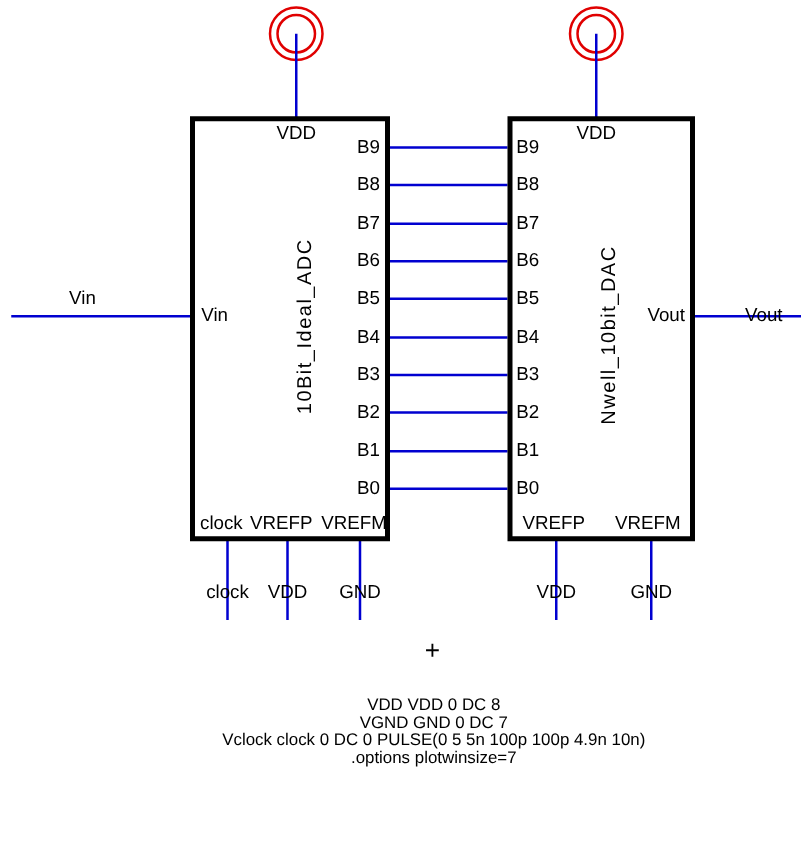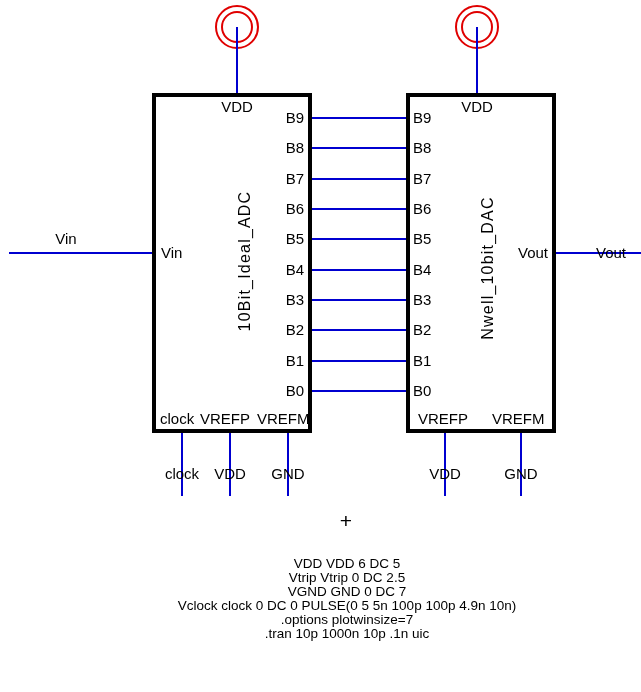--- a/index.html
+++ b/index.html
@@ -82,26 +82,24 @@
       <div class="pin-label" style="left: 3px; top: 225px;">B2</div>
       <div class="pin-label" style="left: 3px; top: 256px;">B1</div>
       <div class="pin-label" style="left: 3px; top: 286px;">B0</div>
       <div class="pin-label" style="left: 8px; bottom: 2px;">VREFP</div>
       <div class="pin-label" style="left: 82px; bottom: 2px;">VREFM</div>
     </div>
 
   <div class="plus-marker">+</div>
 
   <div class="spice" id="spice-block">
-      <div>VDD VDD 6 DC 5</div>
-      <div>Vtrip Vtrip 0 DC 2.5</div>
+      <div>VDD VDD 0 DC 8</div>
       <div>VGND GND 0 DC 7</div>
       <div>Vclock clock 0 DC 0 PULSE(0 5 5n 100p 100p 4.9n 10n)</div>
       <div>.options plotwinsize=7</div>
-      <div>.tran 10p 1000n 10p .1n uic</div>
     </div>
 
 <div class="wire-h" style="left: 312px; top: 117px; width: 94px;"></div>
     <div class="wire-h" style="left: 312px; top: 147px; width: 94px;"></div>
     <div class="wire-h" style="left: 312px; top: 178px; width: 94px;"></div>
     <div class="wire-h" style="left: 312px; top: 208px; width: 94px;"></div>
     <div class="wire-h" style="left: 312px; top: 238px; width: 94px;"></div>
     <div class="wire-h" style="left: 312px; top: 269px; width: 94px;"></div>
     <div class="wire-h" style="left: 312px; top: 299px; width: 94px;"></div>
     <div class="wire-h" style="left: 312px; top: 329px; width: 94px;"></div>

